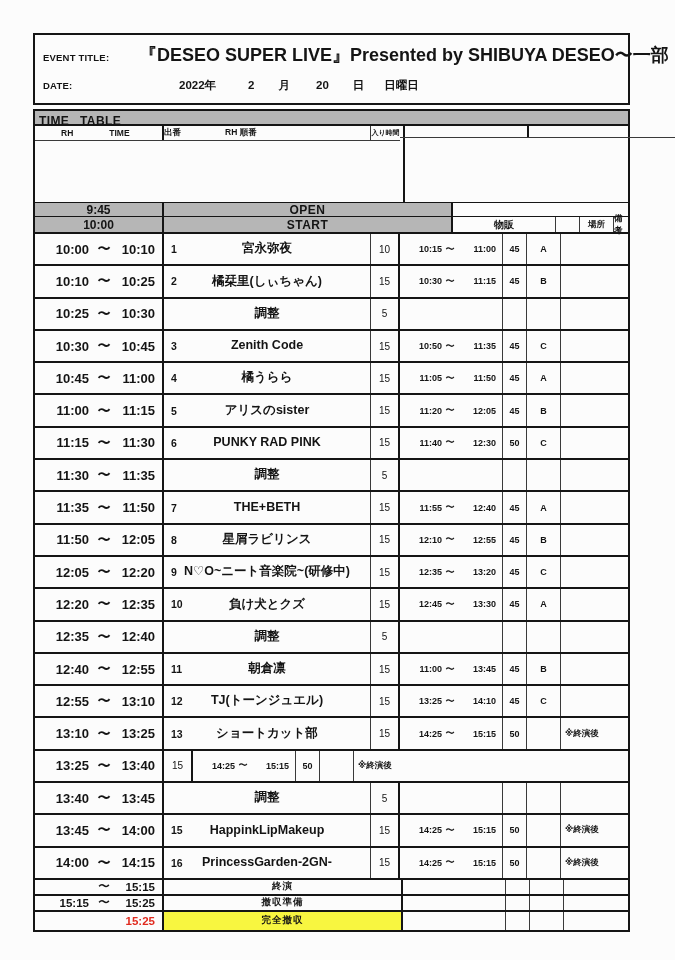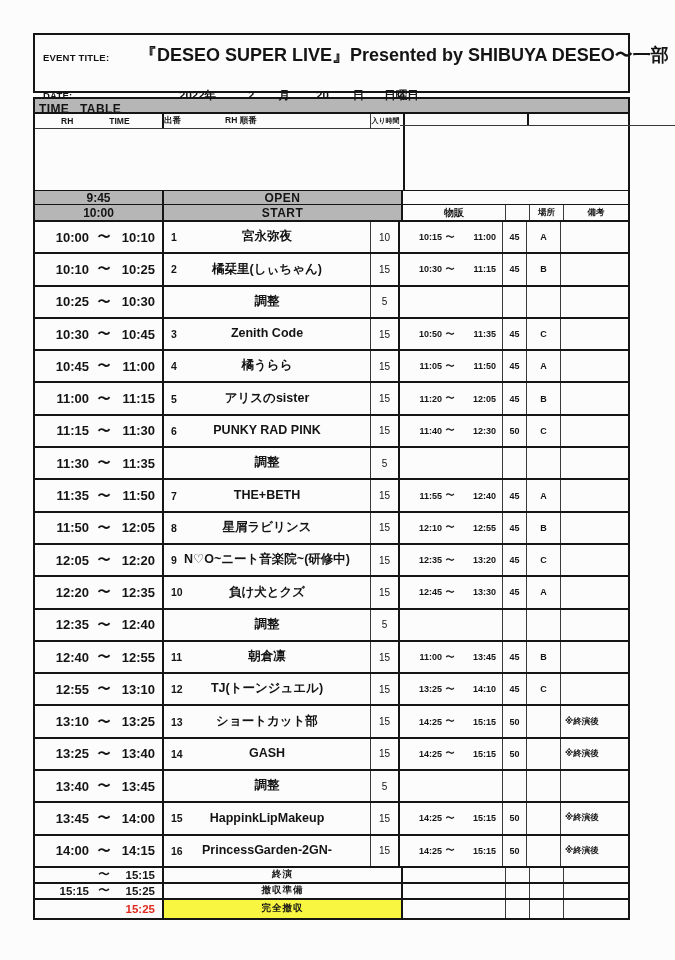--- a/index.html
+++ b/index.html
@@ -11,25 +11,25 @@
   }
   *{box-sizing:border-box;margin:0;padding:0}
   body{
     width:675px;height:960px;position:relative;background:#fcfcfc;
     font-family:"Liberation Sans","DejaVu Sans",sans-serif;color:#141414;
     overflow:hidden;
   }
   .sheet{position:absolute;left:33px;top:33px;width:597px}
 
   
-  .headbox{border:2px solid var(--ink);height:60px;padding:8px 8px 0 8px}
+  .headbox{border:2px solid var(--ink);height:72px;padding:8px 8px 0 8px}
   .hrow{display:flex;align-items:baseline}
   .hlabel{font-weight:bold;font-size:9.5px;width:96px;flex:none;letter-spacing:.2px}
   .htitle{flex:1;text-align:center;font-weight:bold;font-size:18px;white-space:nowrap}
-  .hrow.date{margin-top:21px}
+  .hrow.date{margin-top:11px}
   .dpart{font-weight:bold;font-size:11.5px}
   .d-year{margin-left:40px}.d-mnum{margin-left:32px}.d-mu{margin-left:24px}
   .d-dnum{margin-left:26px}.d-du{margin-left:24px}.d-wk{margin-left:20px}
 
   
   .ttbar{margin-top:4px;border:2px solid var(--ink);height:17px;background:var(--gray);
     font-weight:bold;font-size:12px;line-height:13px;padding:4px 4px;word-spacing:7px;letter-spacing:.4px}
 
   
   .twrap{border:2px solid var(--ink);border-top:none}
@@ -49,21 +49,21 @@
   .col-rhorder{margin-left:44px}
   .pts{width:54px;text-align:left;font-size:10px}
   .ptt{width:30px;text-align:center;font-size:10px}
   .pte{flex:1;text-align:right;padding-right:8px;font-size:10px}
 
   
   .openrow,.startrow{display:flex;border-top:1px solid var(--ink);border-bottom:1px solid var(--ink)}
   .openrow{height:15px}.startrow{height:17px;border-top:none;border-bottom:2px solid var(--ink)}
   .gtime{width:129px;background:var(--gray);border-right:2px solid var(--ink);
     text-align:center;font-weight:bold;font-size:12px;display:flex;align-items:center;justify-content:center}
-  .glabel{width:239px;background:var(--gray);border-right:2px solid var(--ink);
+  .glabel{width:289px;background:var(--gray);border-right:2px solid var(--ink);
     text-align:center;font-weight:bold;font-size:12px;display:flex;align-items:center;justify-content:center;letter-spacing:.5px}
   .o-right{flex:1;display:flex}
   .sh-merch{width:103px;border-right:1px solid var(--thin);display:flex;align-items:center;justify-content:center;font-size:10px;font-weight:bold}
   .sh-gap{width:24px;border-right:1px solid var(--thin)}
   .sh-place{width:34px;border-right:1px solid var(--thin);display:flex;align-items:center;justify-content:center;font-size:8.5px;font-weight:bold}
   .sh-note{flex:1;display:flex;align-items:center;justify-content:center;font-size:8.5px;font-weight:bold}
 
   
   .drow2{display:flex;height:32.3px;border-bottom:2px solid var(--ink);align-items:stretch}
   .rows .drow2:last-child{border-bottom:2px solid var(--ink)}
@@ -500,24 +500,20 @@
     <div class="cmd">50</div>
     <div class="cpl"></div>
     <div class="cnote">※終演後</div>
   </div>
         <div class="drow2">
     <div class="ct">
       <span class="ts">13:25</span>
       <span class="tt">〜</span>
       <span class="te">13:40</span>
     </div>
-    <div class="cstage">
-      <span class="cnum">14</span>
-      <span class="cname">GASH</span>
-    </div>
     <div class="cdur">15</div>
     <div class="cmt">
       <span class="ms">14:25</span>
       <span class="mt">〜</span>
       <span class="me">15:15</span>
     </div>
     <div class="cmd">50</div>
     <div class="cpl"></div>
     <div class="cnote">※終演後</div>
   </div>

